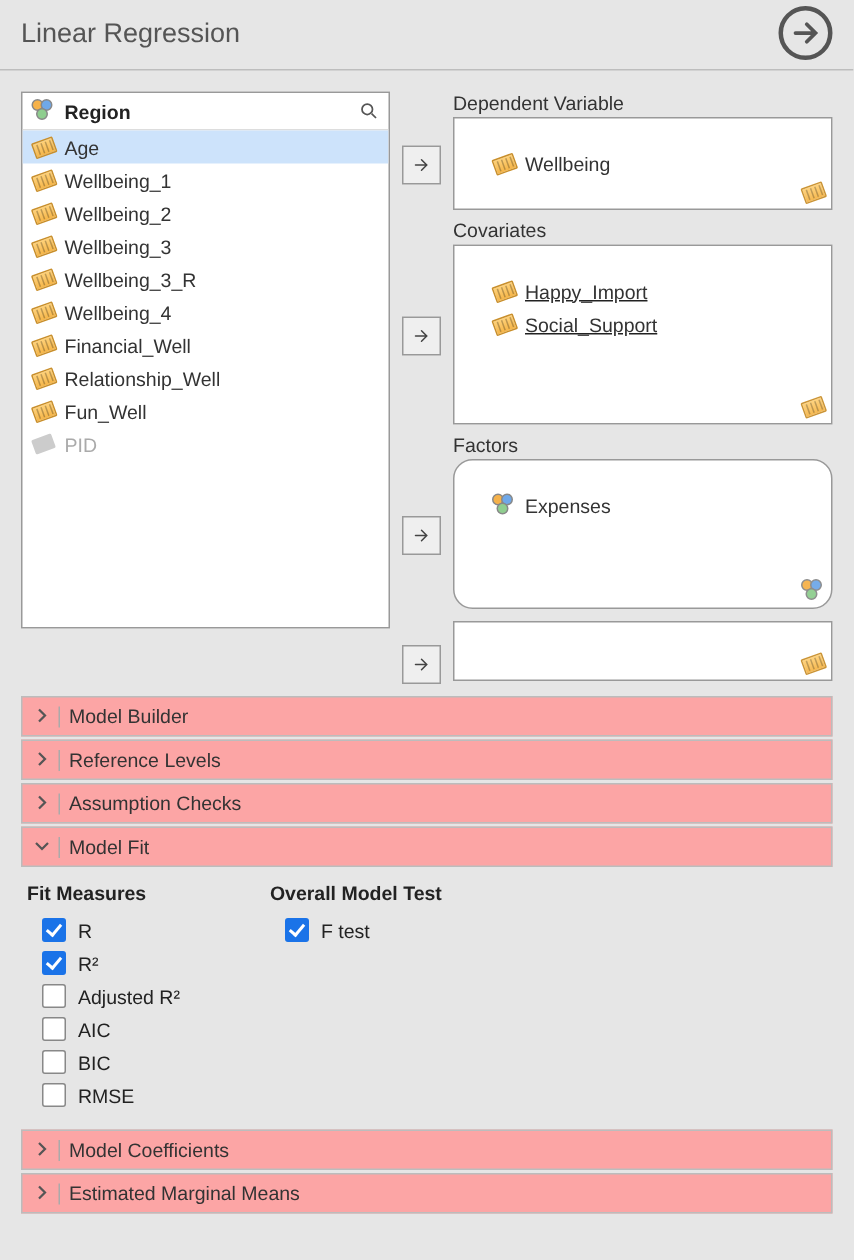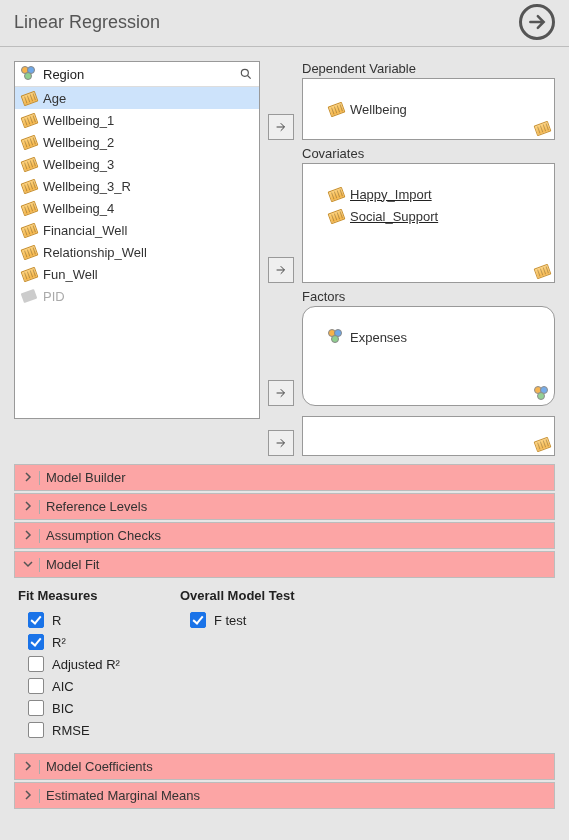--- a/index.html
+++ b/index.html
@@ -9,39 +9,39 @@
   .header h1 { font-size: 18px; font-weight: 400; color: #555; }
   .arrow-btn { width: 36px; height: 36px; border: 3px solid #555; border-radius: 50%; display:flex; align-items:center; justify-content:center; cursor:pointer; }
   .arrow-btn svg { width: 20px; height: 20px; stroke:#555; }
 
   .top { display:flex; gap:8px; padding:14px 14px 6px 14px; }
   .left-col { width: 246px; }
   .right-col { flex:1; display:flex; flex-direction:column; gap:6px; }
 
   .varlist { background:#fff; border:1px solid #999; height: 358px; overflow:hidden; }
   .search-row { display:flex; align-items:center; padding:4px 6px; border-bottom:1px solid #ddd; }
-  .search-row .label { flex:1; }
+  .search-row .label { flex:1;font-weight:bold; }
   .search-row svg { width:14px; height:14px; stroke:#555; }
 
   .vrow { display:flex; align-items:center; padding:3px 6px; gap:6px; cursor:pointer; }
   .vrow.selected { background:#cde3fb; }
   .vrow .name { flex:1; color:#333; }
   .vrow.muted .name { color:#aaa; }
 
   .ic { width:16px; height:16px; display:inline-flex; align-items:center; justify-content:center; }
   .ruler { width:15px; height:11px; background:linear-gradient(#ffd27a,#f5b548); border:1px solid #c98f2b; transform:rotate(-20deg); border-radius:1px; position:relative; }
   .ruler::before{content:"";position:absolute;left:2px;top:1px;bottom:1px;width:1px;background:rgba(0,0,0,.25);box-shadow:3px 0 rgba(0,0,0,.25),6px 0 rgba(0,0,0,.25),9px 0 rgba(0,0,0,.25);}
   .circles { position:relative; width:16px; height:16px; }
   .circles span { position:absolute; width:8px; height:8px; border-radius:50%; border:1px solid #888; }
   .circles .c1{background:#f6b24a;left:0;top:0;}
   .circles .c2{background:#6fa8e8;left:6px;top:0;}
   .circles .c3{background:#8fce8f;left:3px;top:6px;}
   .tag { width:14px; height:10px; background:#ccc; transform:rotate(-20deg); border-radius:1px; }
 
-  .slot-row { display:flex; align-items:flex-end; gap:8px; }
+  .slot-row { display:flex; align-items:center; gap:8px; }
   .movebtn { width:26px; height:26px; border:1px solid #999; background:#efefef; display:flex; align-items:center; justify-content:center; cursor:pointer; margin-top:18px; }
   .movebtn svg{width:12px;height:12px;stroke:#444;}
   .slot-col { flex:1; }
   .slot-label { font-size:13px; color:#333; margin-bottom:2px; }
   .slot { background:#fff; border:1px solid #999; min-height:26px; padding:19px; position:relative; }
   .slot .hint { position:absolute; bottom:3px; right:4px; opacity:.95; }
   .slot.tall-cov { height:120px;text-decoration:underline; }
   .slot.tall-fac { height:100px;border-radius:13px; }
 
   .accord { margin:2px 14px; background:#fca5a5; border:1px solid #bcbcbc; padding:5px 8px; display:flex; align-items:center; gap:6px; cursor:pointer; font-size:13px; color:#333; }

